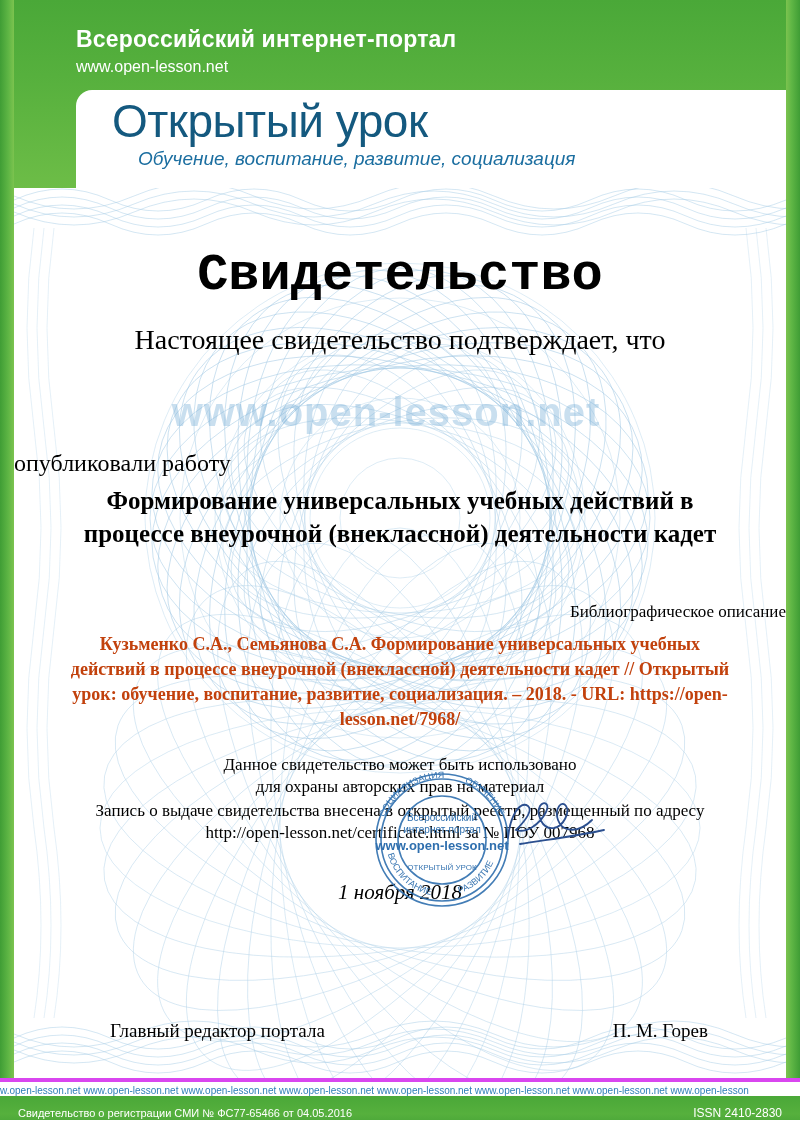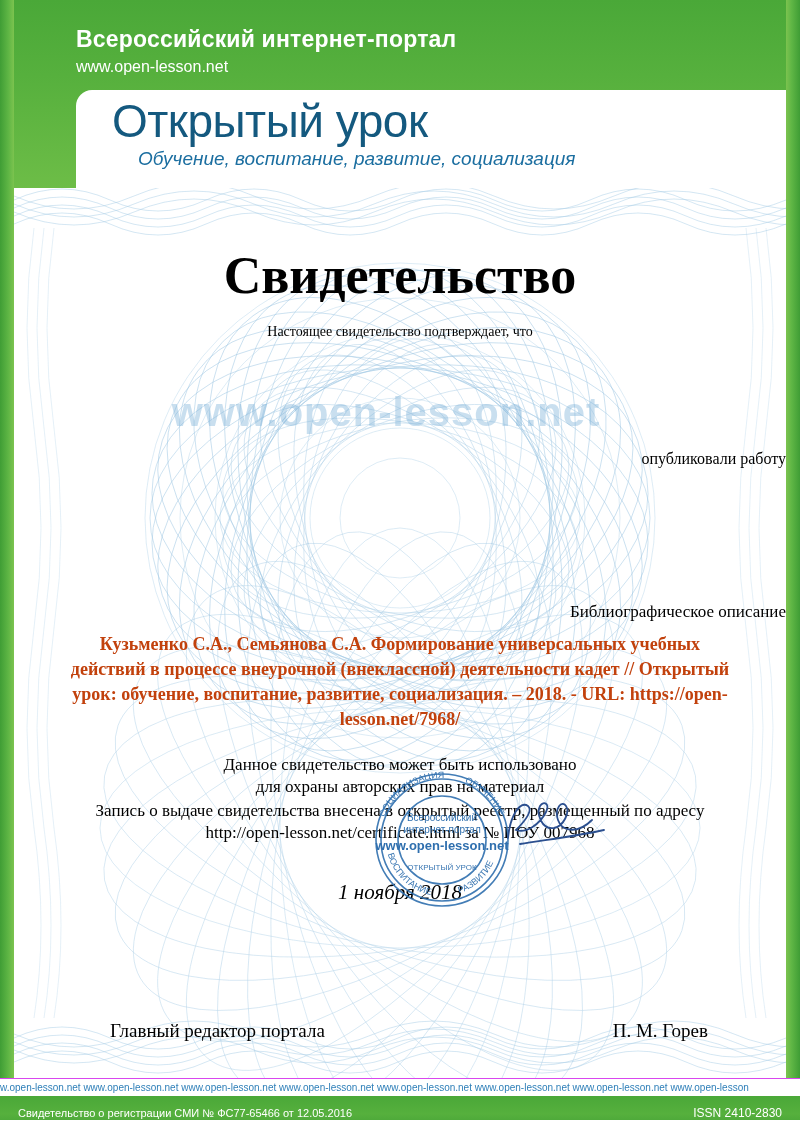--- a/index.html
+++ b/index.html
@@ -124,49 +124,49 @@
     left: 14px;
     top: 188px;
     width: 772px;
     height: 890px;
   }
   .cert-title {
     position: absolute;
     left: 0; top: 58px;
     width: 772px;
     text-align: center;
-    font-family: Liberation Serif, serif;
+    font-family: Liberation Mono, monospace;
     font-weight: bold;
     font-size: 52px;
     color: #000000;
   }
   .cert-line1 {
     position: absolute;
     left: 0; top: 136px;
     width: 772px;
     text-align: center;
-    font-size: 14px;
+    font-size: 28px;
     color: #000000;
   }
   .cert-names {
     position: absolute;
     left: 0; top: 178px;
     width: 772px;
     text-align: center;
     font-size: 25px;
     font-weight: bold;
     line-height: 33px;
     color: #000000;
   }
   .cert-line2 {
     position: absolute;
     left: 0; top: 262px;
     width: 772px;
-    text-align: right;
-    font-size: 16px;
+    text-align: left;
+    font-size: 24px;
     color: #000000;
   }
   .cert-work {
     position: absolute;
     left: 42px; top: 296px;
     width: 688px;
     text-align: center;
     font-size: 25px;
     font-weight: bold;
     line-height: 33px;
@@ -271,21 +271,21 @@
     top: 1078px;
     width: 800px;
     height: 18px;
     background: #ffffff;
     overflow: hidden;
     white-space: nowrap;
     font-family: "Liberation Sans", sans-serif;
     font-size: 10px;
     color: #2e7fb8;
     line-height: 18px;
-    border-top: 1px solid #d946ef;
+    border-top: 4px solid #d946ef;
     border-bottom: 1px solid #cfe3f2;
   }
   .footer-bar {
     position: absolute;
     left: 0;
     top: 1096px;
     width: 800px;
     height: 36px;
     background: linear-gradient(180deg, #4aa838 0%, #56b03d 50%, #3f9d35 100%);
   }
@@ -437,20 +437,21 @@
       </g>
     </svg>
   </div>
 
   <div class="watermark">www.open-lesson.net</div>
 
   <div class="body-wrap">
     <div class="cert-title">Свидетельство</div>
     <div class="cert-line1">Настоящее свидетельство подтверждает, что</div>
     <div class="cert-line2">опубликовали работу</div>
+    <div class="cert-work">Формирование универсальных учебных действий в процессе внеурочной (внеклассной) деятельности кадет</div>
     <div class="biblio-label">Библиографическое описание</div>
     <div class="biblio-text">Кузьменко С.А., Семьянова С.А. Формирование универсальных учебных действий в процессе внеурочной (внеклассной) деятельности кадет // Открытый урок: обучение, воспитание, развитие, социализация. – 2018. - URL: https://open-lesson.net/7968/</div>
     <div class="legal-1" style="white-space: pre-line;">Данное свидетельство может быть использовано
 для охраны авторских прав на материал</div>
     <div class="legal-2" style="white-space: pre-line;">Запись о выдаче свидетельства внесена в открытый реестр, размещенный по адресу
 http://open-lesson.net/certificate.html за № ПОУ 007968</div>
     <div class="cert-date">1 ноября 2018</div>
 
     <div class="sign-left">Главный редактор портала</div>
     <div class="sign-right">П. М. Горев</div>
@@ -496,17 +497,17 @@
     <svg width="120" height="70" viewBox="0 0 120 70" xmlns="http://www.w3.org/2000/svg">
       <g fill="none" stroke="#2b4f8f" stroke-width="1.8" stroke-linecap="round">
         <path d="M8 48 C 10 26, 20 10, 28 16 C 34 21, 22 34, 16 40 C 26 44, 40 34, 46 22 C 50 14, 44 10, 40 16 C 36 24, 42 40, 54 38 C 64 36, 70 22, 66 16 C 62 10, 54 18, 58 30 C 62 42, 78 44, 92 30"></path>
         <path d="M20 54 C 44 50, 78 46, 104 40"></path>
       </g>
     </svg>
   </div>
 
   <div class="footer-strip">w.open-lesson.net www.open-lesson.net www.open-lesson.net www.open-lesson.net www.open-lesson.net www.open-lesson.net www.open-lesson.net www.open-lesson</div>
   <div class="footer-bar">
-    <div class="footer-left">Свидетельство о регистрации СМИ № ФС77-65466 от 12.05.2016</div>
+    <div class="footer-left">Свидетельство о регистрации СМИ № ФС77-65466 от 04.05.2016</div>
     <div class="footer-right">ISSN 2410-2830</div>
   </div>
 
 </div>
 
 </body></html>

